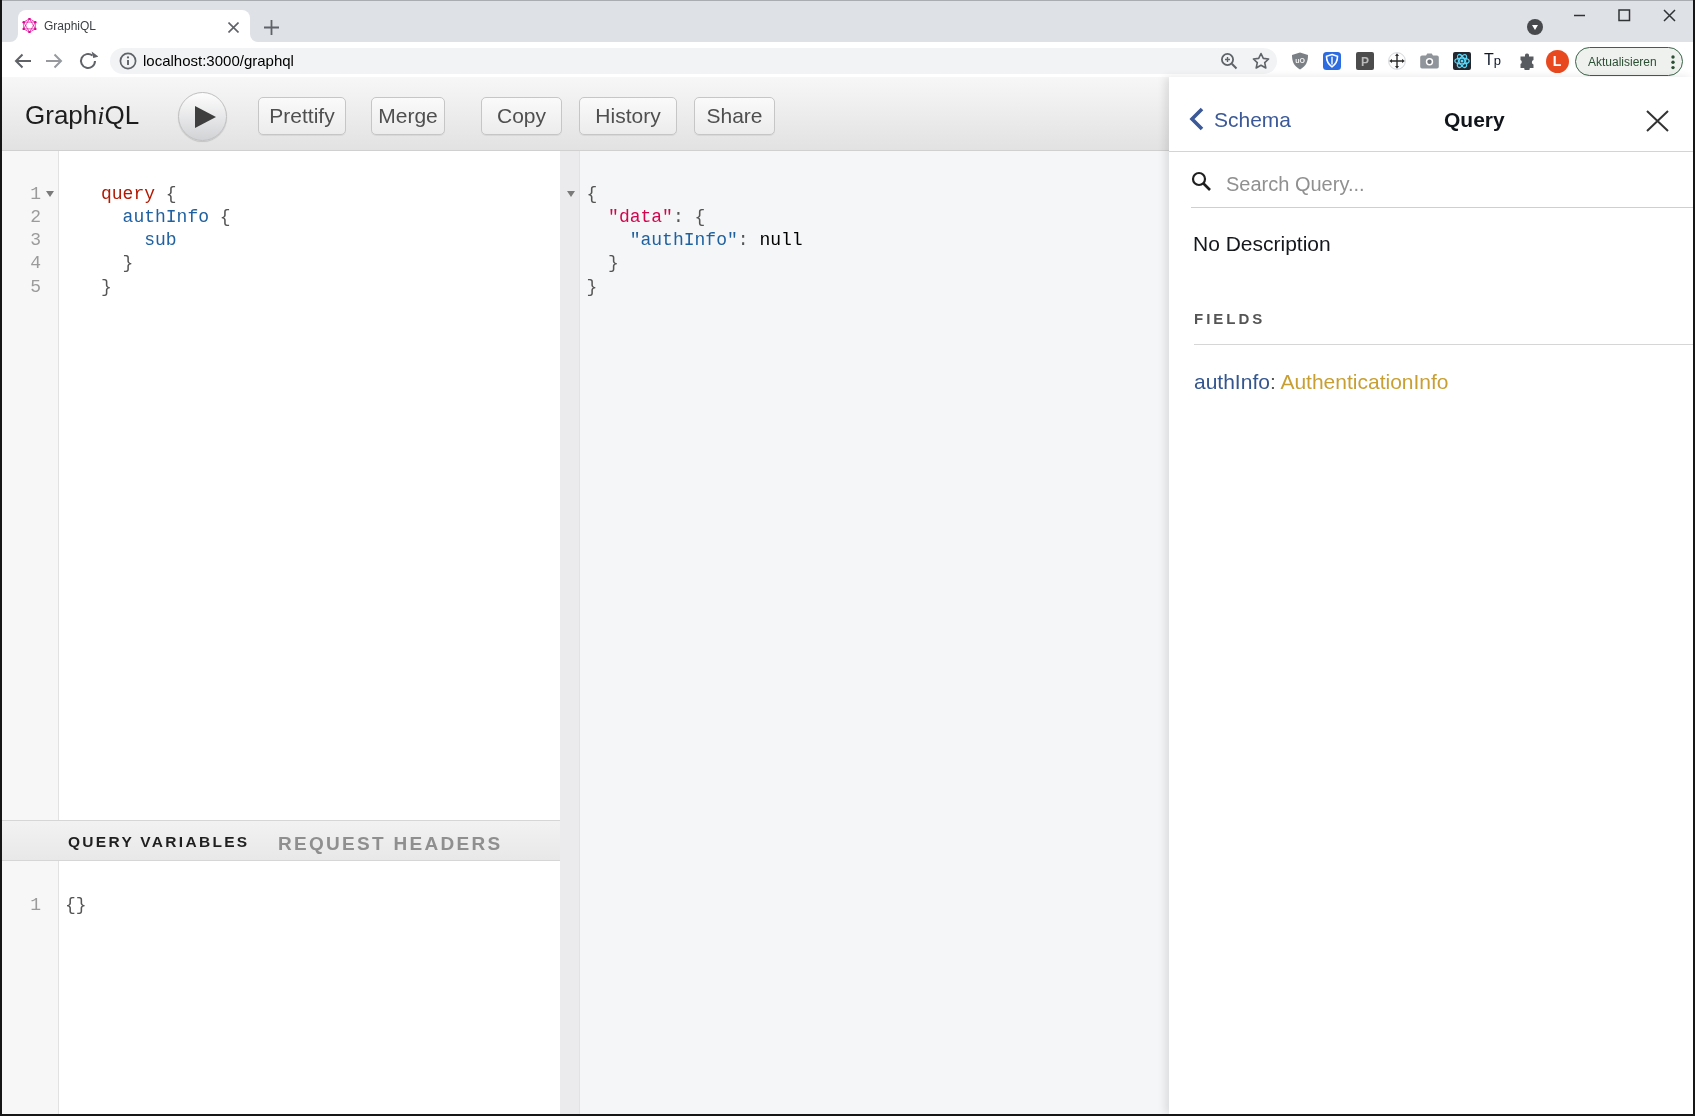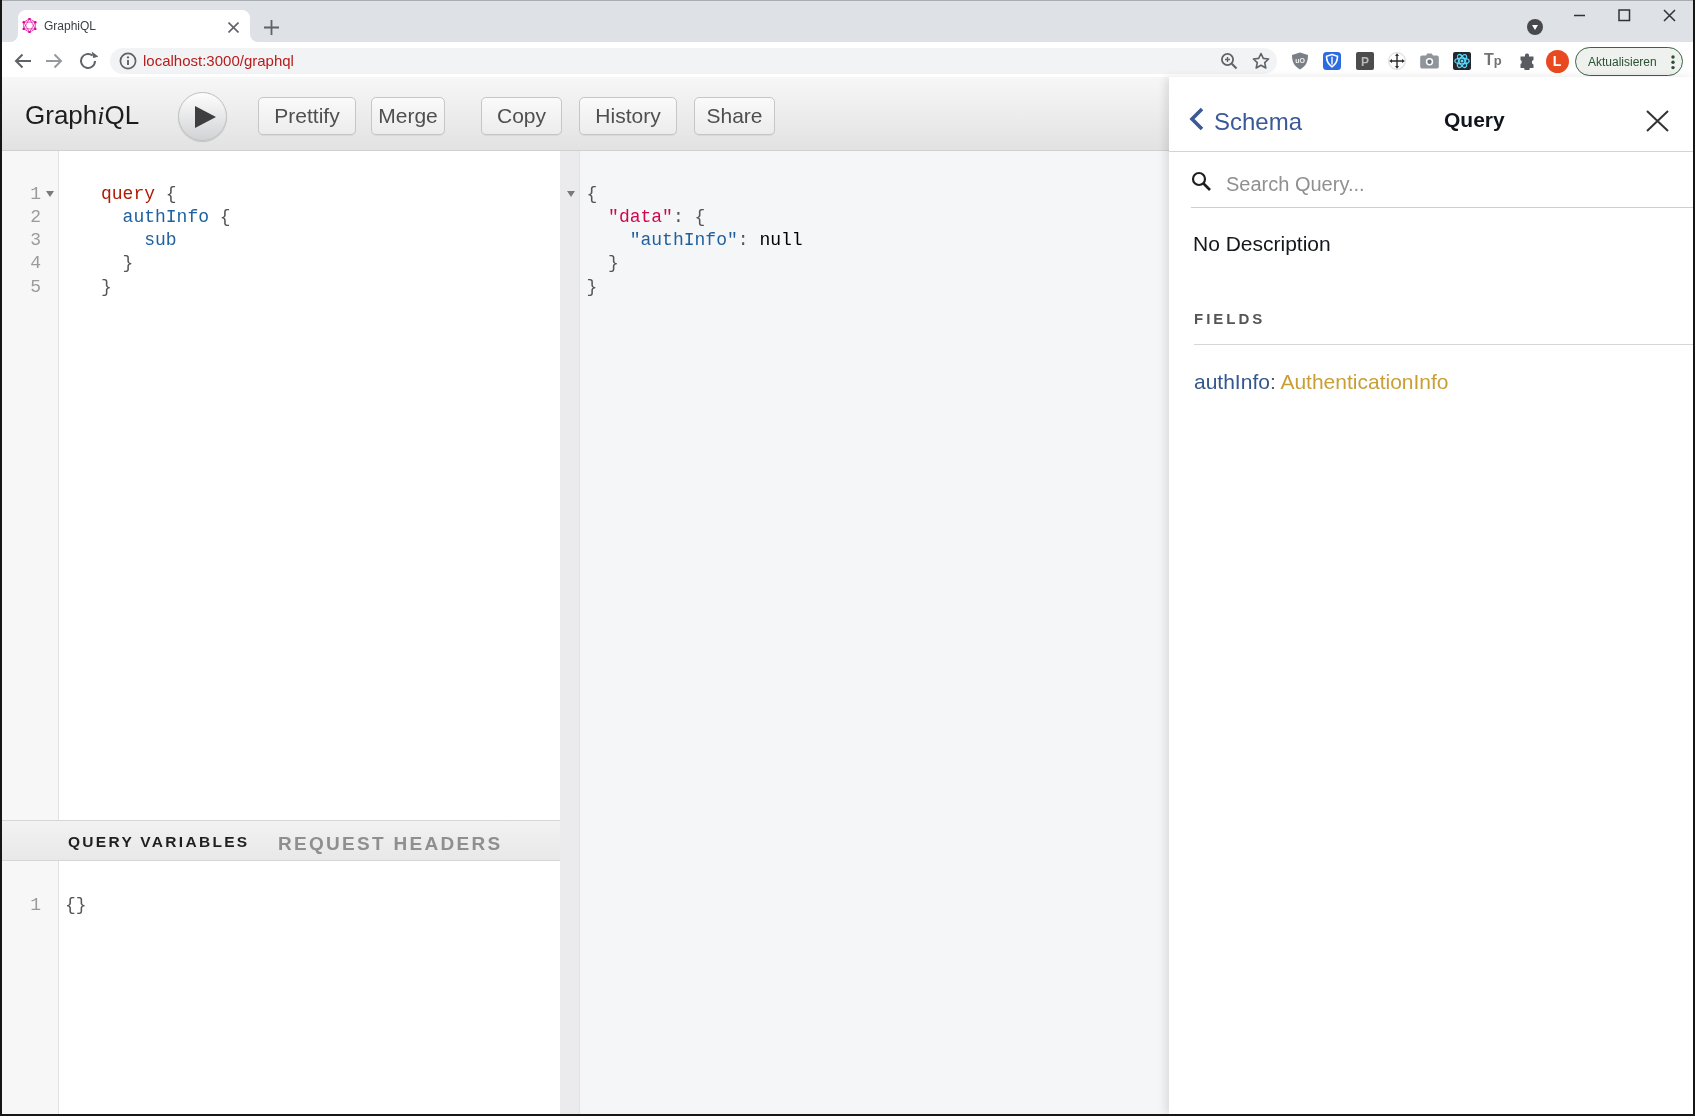--- a/index.html
+++ b/index.html
@@ -5,21 +5,21 @@
 * { margin:0; padding:0; box-sizing:border-box; }
 html,body { width:1695px; height:1116px; overflow:hidden; font-family:"Liberation Sans", sans-serif; }
 #win { position:relative; width:1695px; height:1116px; background:#fff; }
 .abs { position:absolute; }
 
 #tabstrip { position:absolute; left:0; top:0; width:1695px; height:42px; background:#dee1e6; border-top:1px solid #a9acb0; }
 #tab { position:absolute; left:18px; top:10px; width:232px; height:32px; background:#fff; border-radius:8px 8px 0 0; }
 #tabtitle { position:absolute; left:44px; top:18.5px; font-size:12px; color:#3c4043; }
 #toolbar { position:absolute; left:2px; top:42px; width:1691px; height:35px; background:#fff; }
 #omnibox { position:absolute; left:110px; top:48px; width:1167px; height:26px; border-radius:13px; background:#f1f3f4; }
-#url { position:absolute; left:143px; top:52px; font-size:15px; color:#b91c1c; }
+#url { position:absolute; left:143px; top:52px; font-size:15px; color:#000000; }
 #aktpill { position:absolute; left:1575px; top:47px; width:108px; height:29px; border-radius:14.5px; background:#eef1ee; border:1.6px solid #3a6347; }
 #akttext { position:absolute; left:1588px; top:55px; font-size:12px; color:#2b4f33; }
 
 #gqltopbar { position:absolute; left:2px; top:77px; width:1691px; height:74px; background:linear-gradient(#f7f7f7,#e2e2e2); border-bottom:1px solid #d0d0d0; }
 #gqllogo { position:absolute; left:25px; top:100px; font-size:26px; color:#1d1d1d; letter-spacing:0px; }
 #playbtn { position:absolute; left:178px; top:92px; width:49px; height:49px; border-radius:50%; background:linear-gradient(#fdfdfd,#d2d3d6); border:1px solid #bfbfbf; box-shadow:0 1px 1px rgba(0,0,0,0.15); }
 .tbtn { position:absolute; top:97px; height:38px; border-radius:5px; background:linear-gradient(#fafafa,#ececec); border:1px solid #c6c6c6; color:#4f4f4f; font-size:21px; text-align:center; line-height:36px; box-shadow:0 1px 0 rgba(0,0,0,0.06); }
 
 #editorpane { position:absolute; left:2px; top:151px; width:558px; height:963px; background:#fff; }
 .gutter { position:absolute; left:0; top:0; width:56.5px; height:100%; background:#f7f7f7; border-right:1px solid #e2e2e2; }
@@ -134,41 +134,41 @@
     </svg>
   <svg class="abs" style="left:1453px; top:52px;" width="18" height="18" viewBox="0 0 18 18">
       <rect x="0" y="0" width="18" height="18" rx="2" fill="#23272f"></rect>
       <g stroke="#5bd7f8" stroke-width="1.3" fill="none">
         <ellipse cx="9" cy="9" rx="7.2" ry="2.9"></ellipse>
         <ellipse cx="9" cy="9" rx="7.2" ry="2.9" transform="rotate(60 9 9)"></ellipse>
         <ellipse cx="9" cy="9" rx="7.2" ry="2.9" transform="rotate(120 9 9)"></ellipse>
       </g>
       <circle cx="9" cy="9" r="1.5" fill="#61dafb"></circle>
     </svg>
-  <div class="abs" style="left:1484px; top:51px; font-size:16px; font-weight:bold; color:#737373;">T<span style="font-size:13px;">p</span></div>
+  <div class="abs" style="left:1484px; top:51px; font-size:16px; font-weight:normal; color:#0f172a;">T<span style="font-size:13px;">p</span></div>
   <svg class="abs" style="left:1518px; top:52px;" width="18" height="18" viewBox="0 0 18 18">
       <path d="M7 2.8 A 2.2 2.2 0 0 1 11 2.8 L11 4.5 L15.5 4.5 L15.5 8 A 2.3 2.3 0 0 0 15.5 12.4 L15.5 16 L11.8 16 A 2.3 2.3 0 0 1 6.2 16 L2.5 16 L2.5 12 A 2.2 2.2 0 0 0 2.5 8 L2.5 4.5 L7 4.5 Z" fill="#585c61"></path>
     </svg>
   <div class="abs" style="left:1545.5px; top:49.5px; width:23px; height:23px; border-radius:50%; background:#e8491f;"></div>
   <div class="abs" style="left:1545.5px; top:53px; width:23px; text-align:center; font-size:14px; font-weight:bold; color:#fff;">L</div>
   <div id="aktpill"></div>
   <div id="akttext">Aktualisieren</div>
   <svg class="abs" style="left:1669px; top:55px;" width="8" height="15" viewBox="0 0 8 15">
       <g fill="#2b4f33">
         <circle cx="4" cy="2" r="1.7"></circle>
         <circle cx="4" cy="7.3" r="1.7"></circle>
         <circle cx="4" cy="12.6" r="1.7"></circle>
       </g>
     </svg>
 
   <div id="gqltopbar"></div>
   <div id="gqllogo">Graph<i style="font-family:'Liberation Serif',serif;">i</i>QL</div>
   <div id="playbtn"></div>
   <div class="abs" style="left:195px; top:105.5px; width:0; height:0; border-top:11.5px solid transparent; border-bottom:11.5px solid transparent; border-left:21.5px solid #3e3e3e;"></div>
-  <div class="tbtn" style="left:258px; width:98px;">Prettify</div>
+  <div class="tbtn" style="left:258px; width:88px;">Prettify</div>
   <div class="tbtn" style="left:371px; width:74px;">Merge</div>
   <div class="tbtn" style="left:481px; width:81px;">Copy</div>
   <div class="tbtn" style="left:579px; width:98px;">History</div>
   <div class="tbtn" style="left:694px; width:81px;">Share</div>
 
   <div id="editorpane">
     <div class="gutter" style="height:669px;"></div>
     <div class="code lnum" style="top:31.5px;">1<br>2<br>3<br>4<br>5</div>
     <div class="abs arrow-down" style="left:44px; top:40px;"></div>
     <div class="abs code" style="left:63px; top:31.5px;margin-left:36px;"><span style="color:#B11A04;">query</span> <span style="color:#555;">{</span>
@@ -194,21 +194,21 @@
   <span style="color:#D2054E;">"data"</span><span style="color:#555;">: {</span>
     <span style="color:#1F61A0;">"authInfo"</span><span style="color:#555;">:</span> <span style="color:#000000;">null</span>
   <span style="color:#555;">}</span>
 <span style="color:#555;">}</span></div>
   </div>
 
   <div id="docs">
     <svg class="abs" style="left:20px; top:30px;" width="16" height="24" viewBox="0 0 16 24">
         <path d="M13 2 L3 12 L13 22" stroke="#3B5998" stroke-width="3.6" fill="none"></path>
       </svg>
-    <div class="abs" style="left:45px; top:31px; font-size:24px; color:#3B5998;">Schema</div>
+    <div class="abs" style="left:45px; top:31px; font-size:21px; color:#3B5998;">Schema</div>
     <div class="abs" style="left:275px; top:31px; font-size:21px; font-weight:bold; color:#10151b;">Query</div>
     <svg class="abs" style="left:477px; top:33px;" width="23" height="22" viewBox="0 0 23 22">
         <path d="M1 1 L22 21 M22 1 L1 21" stroke="#333" stroke-width="2" fill="none"></path>
       </svg>
     <div class="abs" style="left:0; top:74px; width:524px; height:1px; background:#d4d4d4;"></div>
     <svg class="abs" style="left:22px; top:94px;" width="21" height="21" viewBox="0 0 21 21">
         <circle cx="8" cy="8" r="6" stroke="#1f1f1f" stroke-width="2.2" fill="none"></circle>
         <path d="M12.5 12.5 L19 19" stroke="#1f1f1f" stroke-width="2.6"></path>
       </svg>
     <div class="abs" style="left:57px; top:96px; font-size:20px; color:#909090;">Search Query...</div>

